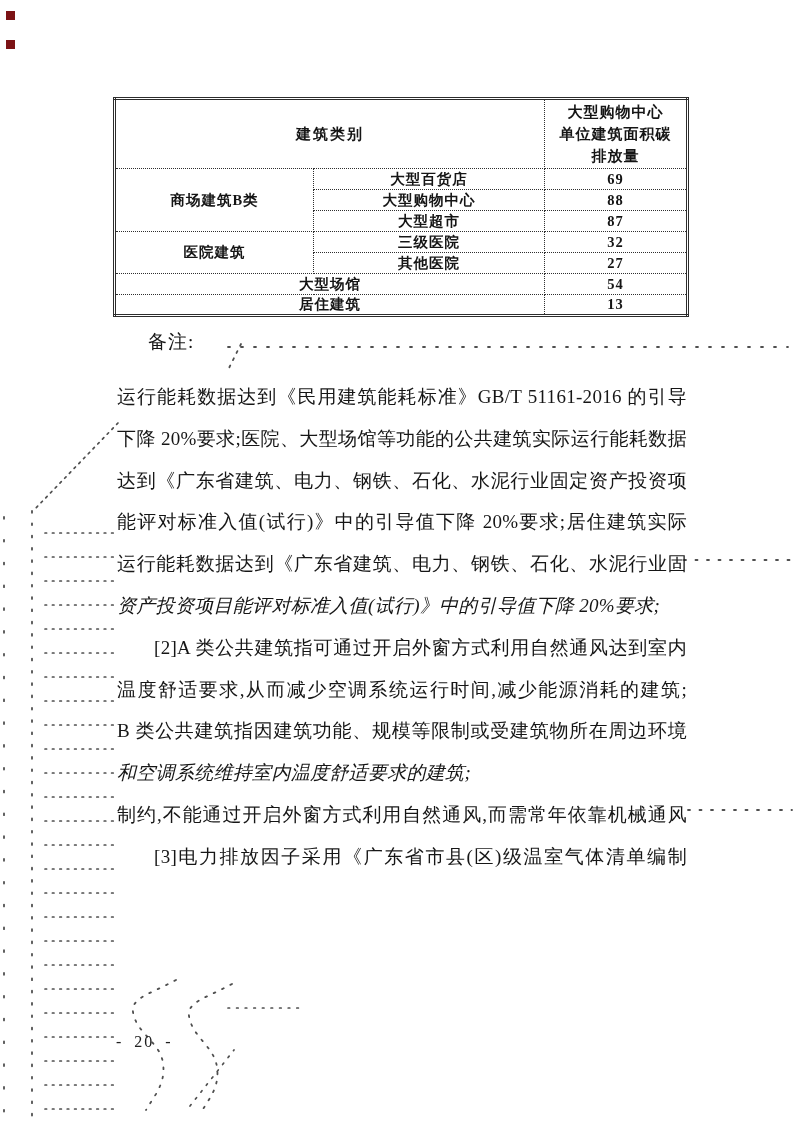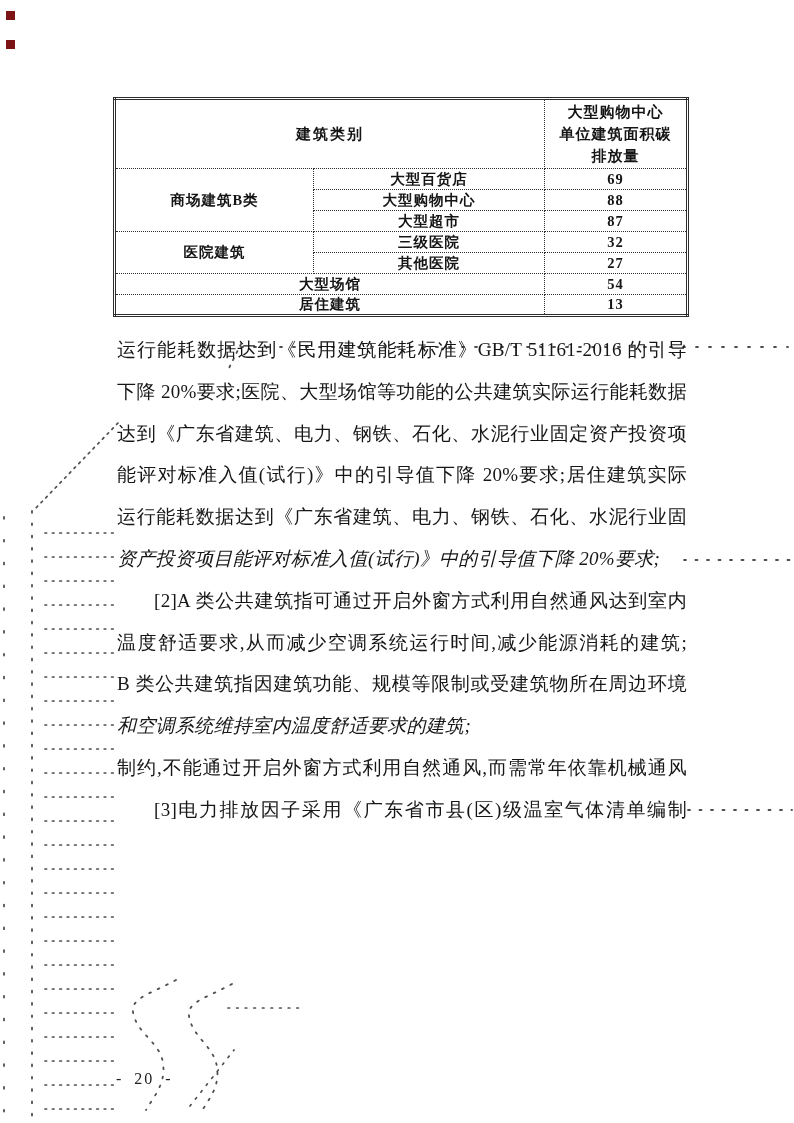--- a/index.html
+++ b/index.html
@@ -37,21 +37,21 @@
   }
   .notes-label{height:47px;line-height:26px;padding-left:31px;letter-spacing:1px;}
   .nline{
     height:41.8px;line-height:41.8px;overflow:hidden;
     text-align:justify;text-align-last:justify;letter-spacing:0.3px;
   }
   .nline.final{text-align-last:left;font-style:italic;}
   .nline.ind{text-indent:37px;}
   
   .pagenum{
-    position:absolute;left:116px;top:1070px;font-size:16px;
+    position:absolute;left:116px;top:1033px;font-size:16px;
     letter-spacing:2px;word-spacing:5px;color:#202020;
   }
 </style>
 </head>
 <body>
 
 <div class="page">
 
   <div class="marker m1"></div>
   <div class="marker m2"></div>
@@ -139,20 +139,21 @@
       <td class="val">54</td>
     </tr>
     <tr class="drow">
       <td colspan="2">居住建筑</td>
       <td class="val">13</td>
     </tr>
   </tbody>
     </table>
 
   <div class="notes">
+    <div class="notes-label">备注:</div>
     <div class="nline">运行能耗数据达到《民用建筑能耗标准》GB/T 51161-2016 的引导值</div>
     <div class="nline">下降 20%要求;医院、大型场馆等功能的公共建筑实际运行能耗数据</div>
     <div class="nline">达到《广东省建筑、电力、钢铁、石化、水泥行业固定资产投资项目</div>
     <div class="nline">能评对标准入值(试行)》中的引导值下降 20%要求;居住建筑实际</div>
     <div class="nline">运行能耗数据达到《广东省建筑、电力、钢铁、石化、水泥行业固定</div>
     <div class="nline final">资产投资项目能评对标准入值(试行)》中的引导值下降 20%要求;</div>
     <div class="nline ind">[2]A 类公共建筑指可通过开启外窗方式利用自然通风达到室内</div>
     <div class="nline">温度舒适要求,从而减少空调系统运行时间,减少能源消耗的建筑;</div>
     <div class="nline">B 类公共建筑指因建筑功能、规模等限制或受建筑物所在周边环境的</div>
     <div class="nline final">和空调系统维持室内温度舒适要求的建筑;</div>

